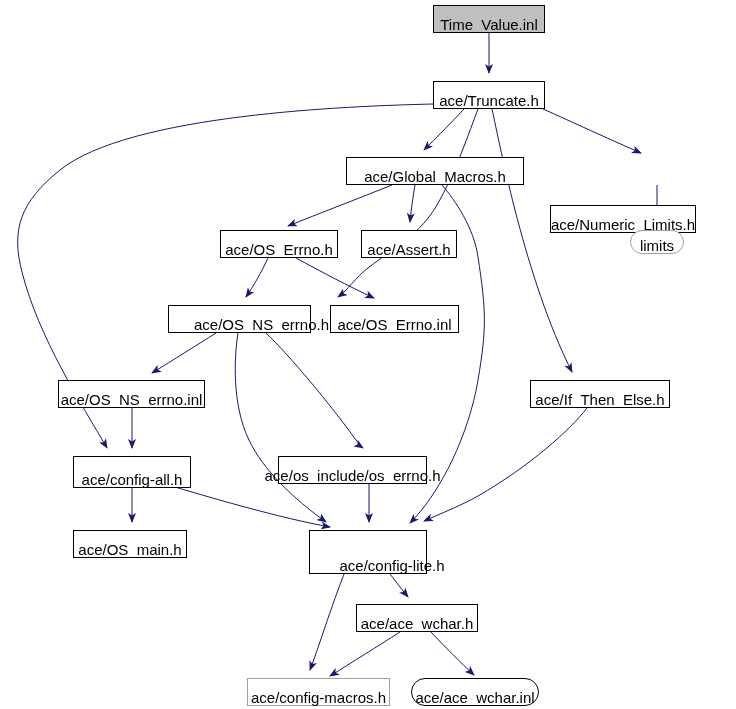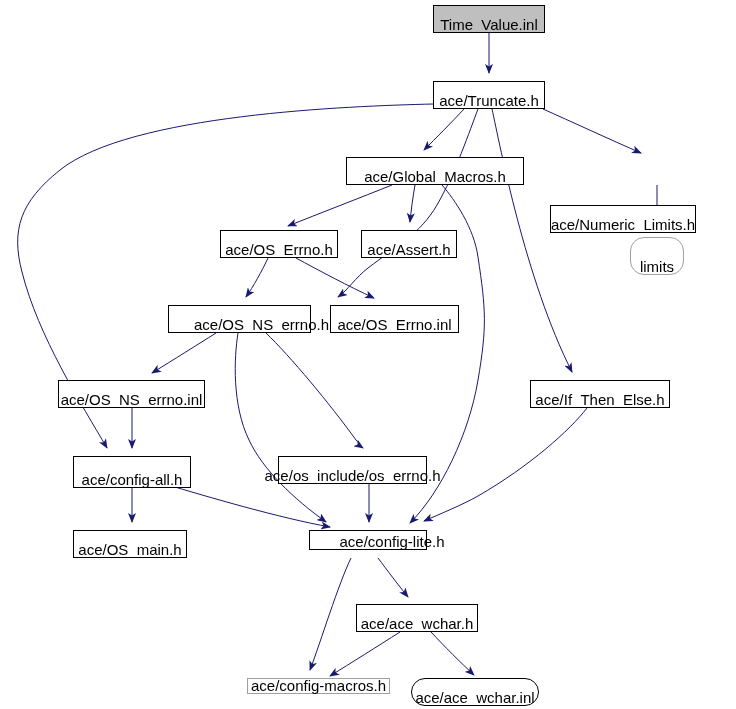--- a/index.html
+++ b/index.html
@@ -94,21 +94,21 @@
       </div>
       <div class="node" style="left: 433px; top: 81px; width: 112px; height: 28px;">
         <span class="node-label">ace/Truncate.h</span>
       </div>
       <div class="node" style="left: 346px; top: 157px; width: 178px; height: 28px;">
         <span class="node-label">ace/Global_Macros.h</span>
       </div>
       <div class="node" style="left: 550px; top: 157px; width: 146px; height: 28px; margin-top: 48px;">
         <span class="node-label">ace/Numeric_Limits.h</span>
       </div>
-      <div class="node external" style="left: 630px; top: 237px; width: 54px; height: 38px; border-radius: 14px;">
+      <div class="node external" style="left: 630px; top: 230px; width: 54px; height: 24px; border-radius: 14px;">
         <span class="node-label">limits</span>
       </div>
       <div class="node" style="left: 220px; top: 230px; width: 118px; height: 28px;">
         <span class="node-label">ace/OS_Errno.h</span>
       </div>
       <div class="node" style="left: 361px; top: 230px; width: 96px; height: 28px;">
         <span class="node-label">ace/Assert.h</span>
       </div>
       <div class="node" style="left: 168px; top: 305px; width: 143px; height: 28px; padding-left: 44px;">
         <span class="node-label">ace/OS_NS_errno.h</span>
@@ -124,27 +124,27 @@
       </div>
       <div class="node" style="left: 73px; top: 456px; width: 118px; height: 32px;">
         <span class="node-label">ace/config-all.h</span>
       </div>
       <div class="node" style="left: 278px; top: 456px; width: 149px; height: 28px;">
         <span class="node-label">ace/os_include/os_errno.h</span>
       </div>
       <div class="node" style="left: 73px; top: 530px; width: 114px; height: 28px;">
         <span class="node-label">ace/OS_main.h</span>
       </div>
-      <div class="node" style="left: 309px; top: 530px; width: 118px; height: 20px; padding-left: 48px;">
+      <div class="node" style="left: 309px; top: 530px; width: 118px; height: 44px; padding-left: 48px;">
         <span class="node-label">ace/config-lite.h</span>
       </div>
       <div class="node" style="left: 356px; top: 604px; width: 122px; height: 28px;">
         <span class="node-label">ace/ace_wchar.h</span>
       </div>
-      <div class="node external" style="left: 247px; top: 678px; width: 143px; height: 16px;">
+      <div class="node external" style="left: 247px; top: 678px; width: 143px; height: 28px;">
         <span class="node-label">ace/config-macros.h</span>
       </div>
       <div class="node" style="left: 411px; top: 678px; width: 128px; height: 28px; border-radius: 14px;">
         <span class="node-label">ace/ace_wchar.inl</span>
       </div>
     </div>
 
 </div>
 
 </body></html>

